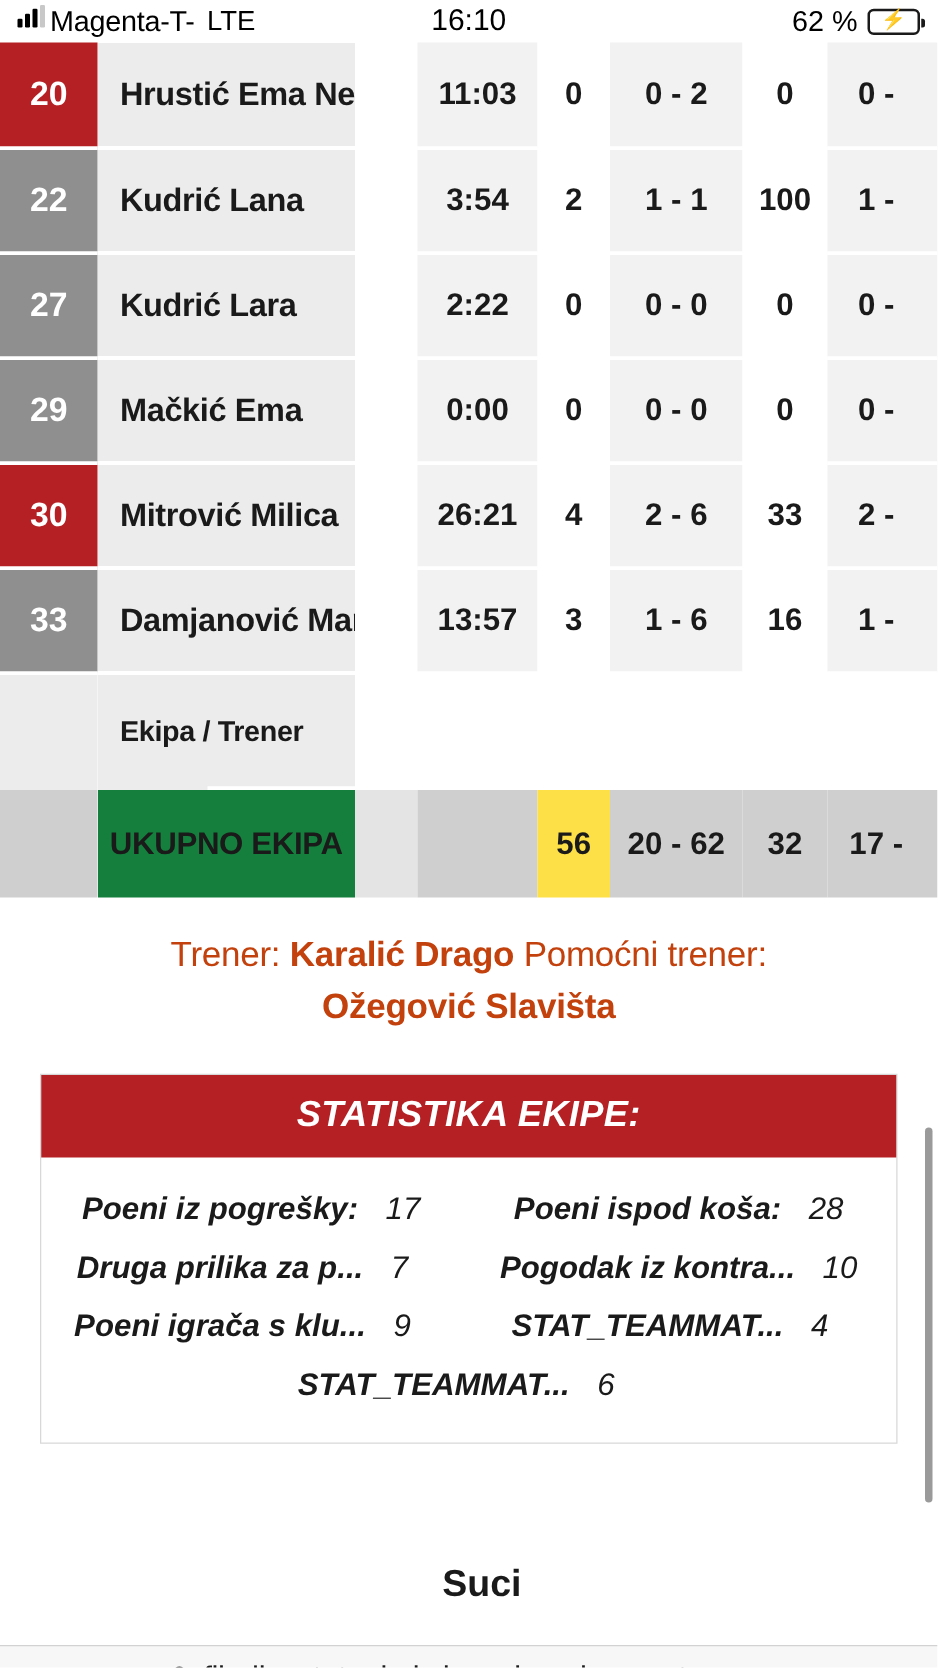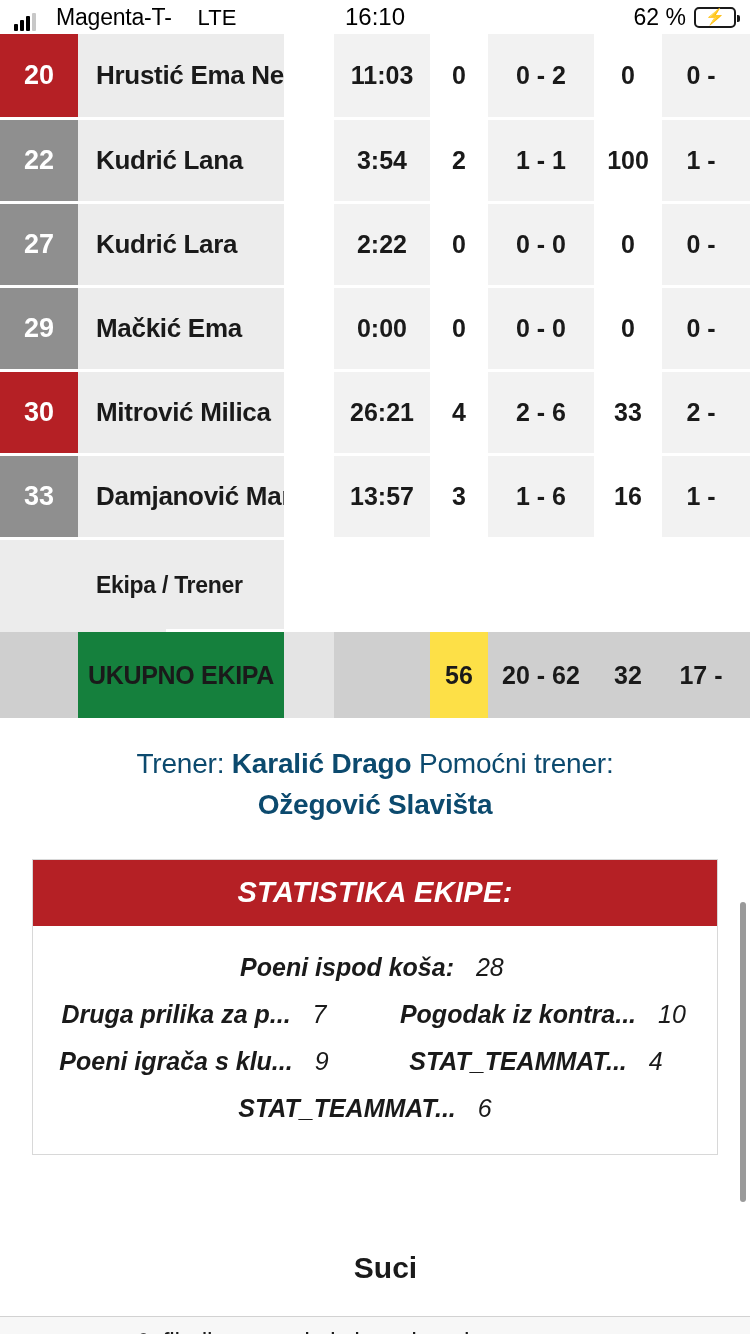--- a/index.html
+++ b/index.html
@@ -15,21 +15,21 @@
   .statusbar {
     height: 34px;
     background: #ffffff;
     display: flex;
     align-items: center;
     padding: 0 14px;
     font-size: 23px;
     color: #000;
     position: relative;
   }
-  .sb-left { display: flex; align-items: flex-end; gap: 20px; }
+  .sb-left { display: flex; align-items: flex-start; gap: 4px; }
   .signal-bars { display: flex; align-items: flex-end; gap: 2px; height: 18px; }
   .signal-bars i { display: block; width: 4px; background: #000; border-radius: 1px; }
   .signal-bars i:nth-child(1) { height: 7px; }
   .signal-bars i:nth-child(2) { height: 11px; }
   .signal-bars i:nth-child(3) { height: 15px; }
   .signal-bars i:nth-child(4) { height: 18px; background: #c8c8c8; }
   .carrier { font-size: 23px; letter-spacing: -0.2px; }
   .network { font-size: 22px; margin-left: 6px; }
   .sb-center {
     position: absolute;
@@ -156,21 +156,21 @@
   tr.totalrow td.c-pts { background: #fde047; }
   tr.totalrow td.c-fg  { background: #cfcfcf; }
   tr.totalrow td.c-pct { background: #cfcfcf; }
   tr.totalrow td.c-last{ background: #cfcfcf; }
 
   
   .coach-line {
     text-align: center;
     padding: 26px 20px 6px 20px;
     font-size: 28px;
-    color: #0c4a6e;
+    color: #c2410c;
     line-height: 1.45;
     letter-spacing: -0.2px;
   }
   .coach-line .lbl { font-weight: 400; }
   .coach-line .nm { font-weight: 700; }
 
   
   .statpanel {
     margin: 28px 32px 0 32px;
     border: 1px solid #d8d8d8;
@@ -402,20 +402,24 @@
     <span class="lbl">Pomoćni trener:</span>
     <div class="nm">Ožegović Slavišta</div>
   </div>
 
   <div class="statpanel">
     <div class="statpanel-header">STATISTIKA EKIPE:</div>
     <div class="statgrid">
 
       <div class="srow">
         <div class="scell">
+          <span class="sname">Poeni iz pogrešky:</span>
+          <span class="sval">17</span>
+        </div>
+        <div class="scell">
           <span class="sname">Poeni ispod koša:</span>
           <span class="sval">28</span>
         </div>
       </div>
 
       <div class="srow">
         <div class="scell">
           <span class="sname">Druga prilika za p...</span>
           <span class="sval">7</span>
         </div>

